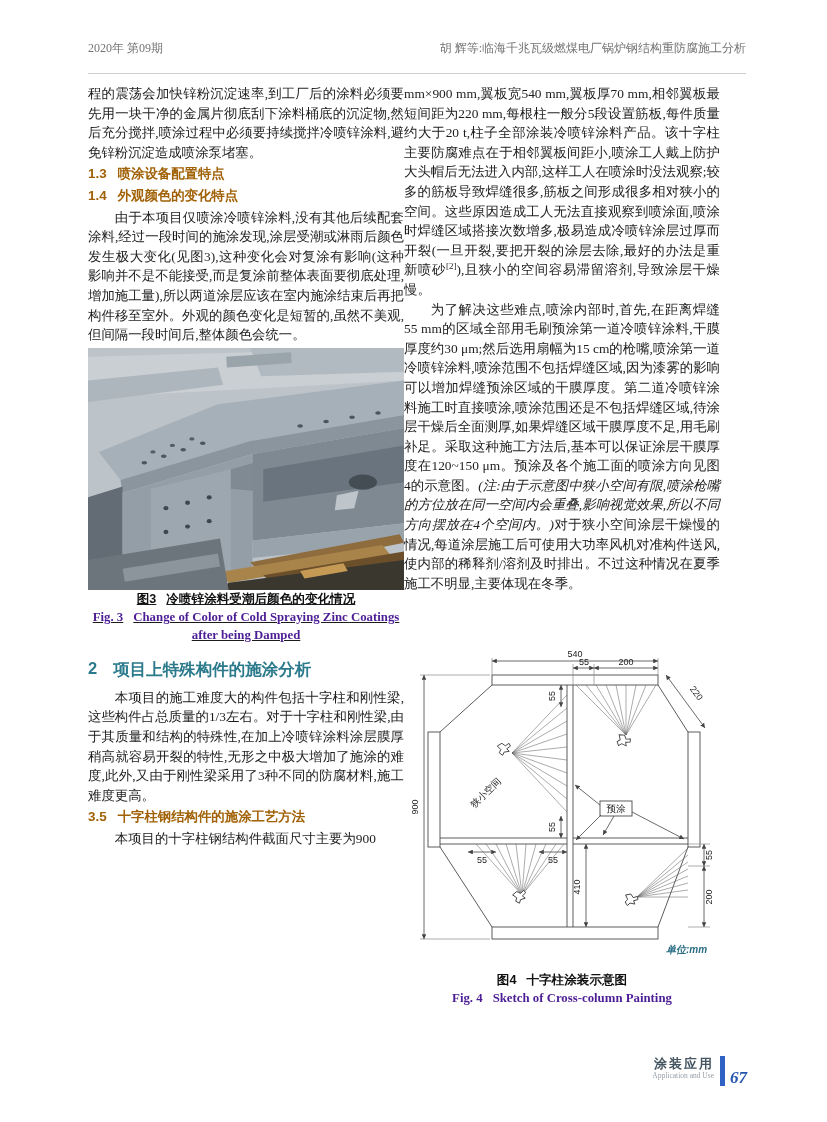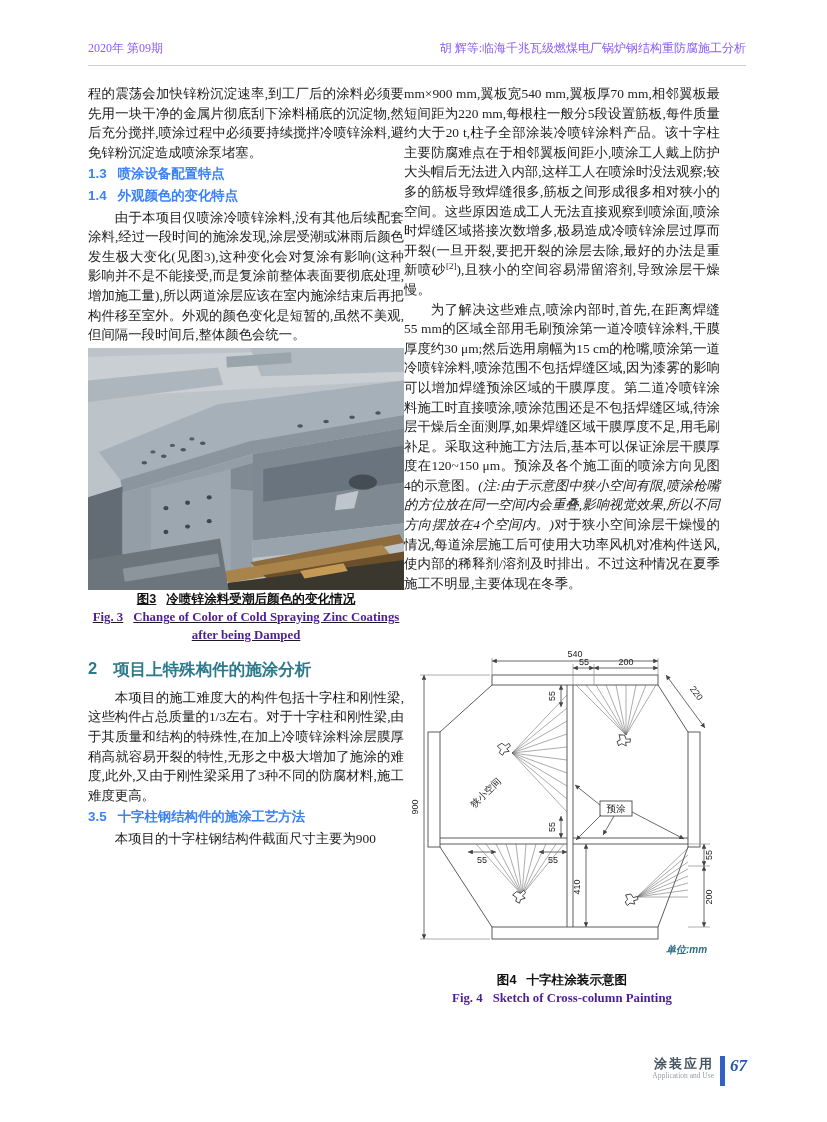--- a/index.html
+++ b/index.html
@@ -1,30 +1,30 @@
 <!DOCTYPE html>
 <html><head>
 <meta charset="utf-8">
 <style>
   html,body{margin:0;padding:0;background:#e8e8e8;}
   .page{position:relative;width:827px;height:1122px;background:#ffffff;margin:0 auto;overflow:hidden;
         font-family:"Liberation Serif","DejaVu Serif",serif;color:#1c1c1c;}
   
   .header{position:absolute;top:40px;left:88px;width:658px;display:flex;justify-content:space-between;
-          font-size:12px;color:#8b5cf6;padding-bottom:8px;border-bottom:1px solid #cfcfcf;}
+          font-size:12px;color:#737373;padding-bottom:16px;border-bottom:1px solid #cfcfcf;}
   
   .columns{position:absolute;top:84px;left:88px;width:658px;display:flex;}
   .col{width:316px;}
   .col p{margin:0;text-align:justify;font-size:13.4px;line-height:19.6px;}
   p.ind{text-indent:2em;}
   sup.fn{font-size:9px;line-height:0;}
   .note-italic{font-style:italic;}
   
   .subhead{display:flex;gap:11px;margin:2px 0 2px;font-family:"Liberation Sans","DejaVu Sans",sans-serif;
-           font-size:13.4px;font-weight:bold;color:#3b82f6;line-height:19.6px;}
+           font-size:13.4px;font-weight:bold;color:#a16207;line-height:19.6px;}
   .sechead{display:flex;gap:16px;margin:14px 0 7px;font-family:"Liberation Sans","DejaVu Sans",sans-serif;
            font-size:16.5px;font-weight:bold;color:#2b7a8c;}
   
   figure{margin:0;}
   .photo-fig{margin:3px 0 4px;text-decoration:underline;}
   .photo-fig svg{display:block;width:100%;height:auto;}
   .cap-zh{text-align:center;font-family:"Liberation Sans","DejaVu Sans",sans-serif;font-weight:bold;
           font-size:12.6px;line-height:1.5;color:#111;}
   .cap-zh .cap-label{margin-right:10px;}
   .cap-en{text-align:center;font-family:"Liberation Serif","DejaVu Serif",serif;font-weight:bold;
@@ -33,21 +33,21 @@
   .diagram-fig{margin:42px 0 6px;}
   .diagram-fig svg{display:block;width:320px;height:336px;margin:0 auto;}
   
   .footer{position:absolute;top:1056px;right:80px;display:flex;align-items:flex-start;}
   .footer .cat{text-align:right;margin-right:6px;}
   .footer .cat .zh{font-family:"Liberation Sans","DejaVu Sans",sans-serif;font-weight:bold;font-size:13px;
                    color:#455561;letter-spacing:2px;line-height:15px;}
   .footer .cat .en{font-size:7.5px;color:#97a0a7;line-height:9px;}
   .footer .bar{width:5px;height:30px;background:#2f62c4;margin-right:5px;}
   .footer .pg{font-family:"Liberation Serif","DejaVu Serif",serif;font-style:italic;font-weight:bold;
-              font-size:17px;color:#2456b0;}
+              font-size:17px;color:#2456b0;margin-top:12px;}
   
   .dim{font-family:"Liberation Sans","DejaVu Sans",sans-serif;font-size:9px;fill:#222;}
   .dlabel{font-family:"Liberation Sans","DejaVu Sans",sans-serif;font-size:9.5px;fill:#222;}
   .unit{font-family:"Liberation Sans","DejaVu Sans",sans-serif;font-size:10px;font-style:italic;fill:#2b6e86;font-weight:bold;}
 </style>
 </head>
 <body>
 
 <div class="page">
 

